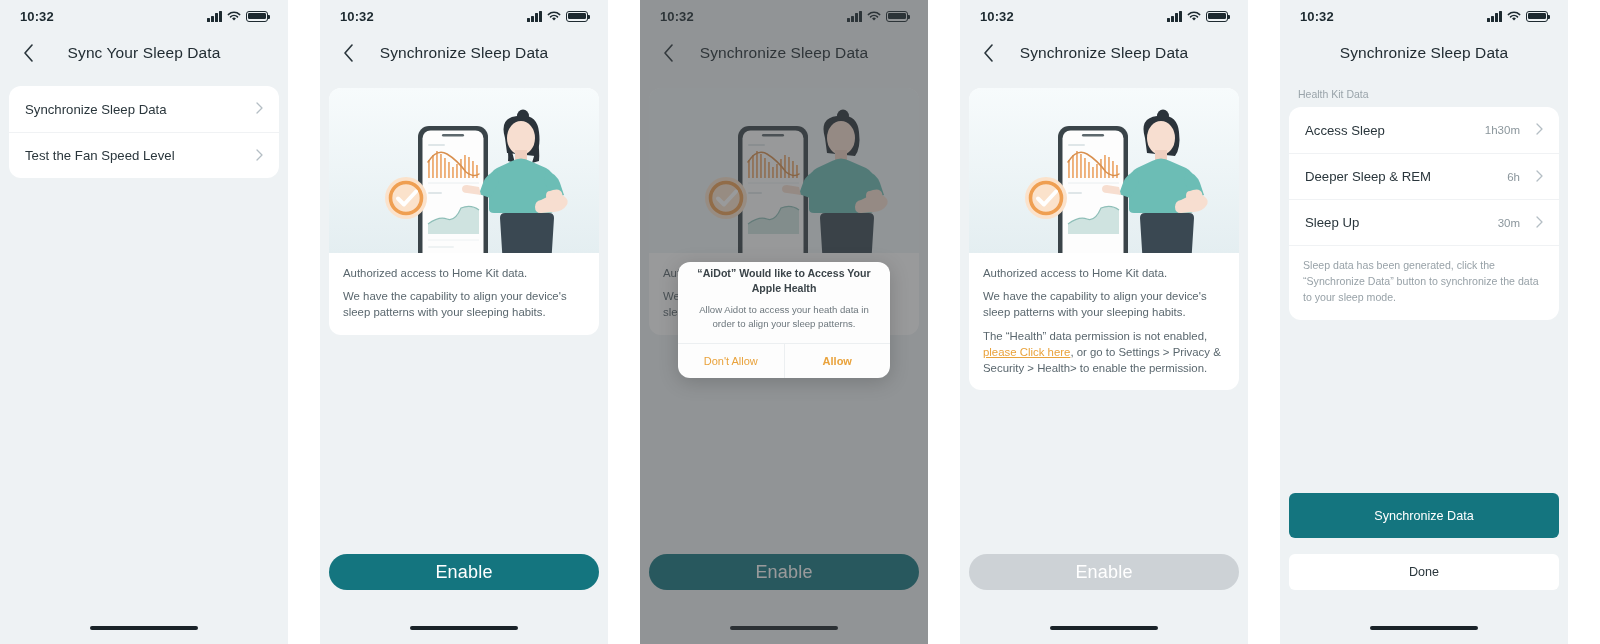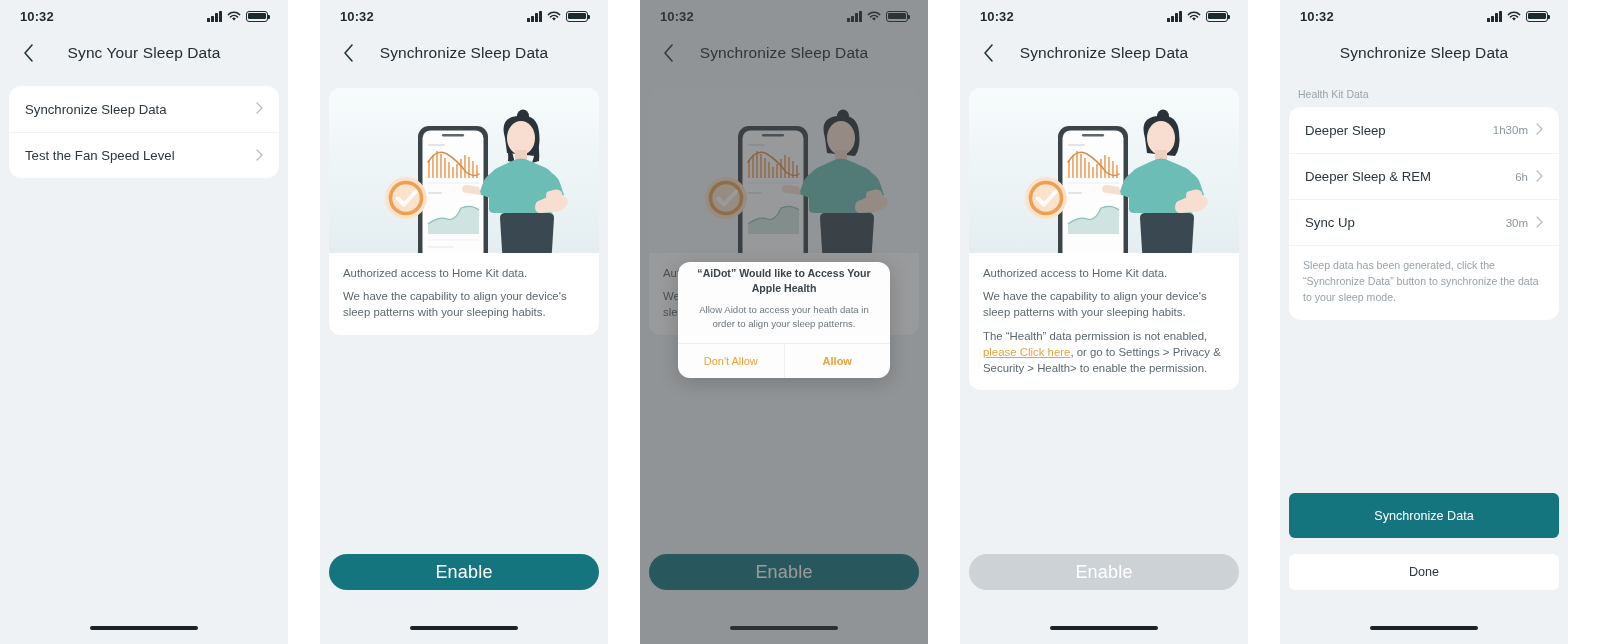--- a/index.html
+++ b/index.html
@@ -55,21 +55,21 @@
   }
 
   
   .card { background: #fff; border-radius: 12px; }
   .row {
     height: 46px; display: flex; align-items: center; justify-content: space-between;
     padding: 0 16px; cursor: pointer;
   }
   .row + .row { border-top: 1px solid #f0f2f4; }
   .row-label { font-size: 13.2px; color: #2a363c; }
-  .row-right { display: flex; align-items: center; gap: 8px; }
+  .row-right { display: flex; align-items: center; gap: 16px; }
   .row-value { font-size: 11.5px; color: #8b969c; }
   .chev { color: #b4bec4; }
 
   
   .p1-card { margin: 12px 9px 0 9px; }
 
   
   .content-card {
     margin: 14px 9px 0 9px;
     background: #fff; border-radius: 12px;
@@ -510,21 +510,21 @@
       </span>
     </div>
     <div class="navbar">
       <span class="nav-title">Synchronize Sleep Data</span>
     </div>
 
     <div class="section-label">Health Kit Data</div>
 
     <div class="card p5-card">
       <div class="row p5-row">
-        <span class="row-label">Deeper Sleep</span>
+        <span class="row-label">Access Sleep</span>
         <span class="row-right">
           <span class="row-value">1h30m</span>
           <span class="chev">
             <svg width="7" height="12" viewBox="0 0 7 12">
                 <path d="M1 1l5 5-5 5" stroke="#b4bec4" stroke-width="1.3" fill="none" stroke-linecap="round" stroke-linejoin="round"></path>
               </svg>
           </span>
         </span>
       </div>
       <div class="row p5-row">
@@ -532,21 +532,21 @@
         <span class="row-right">
           <span class="row-value">6h</span>
           <span class="chev">
             <svg width="7" height="12" viewBox="0 0 7 12">
                 <path d="M1 1l5 5-5 5" stroke="#b4bec4" stroke-width="1.3" fill="none" stroke-linecap="round" stroke-linejoin="round"></path>
               </svg>
           </span>
         </span>
       </div>
       <div class="row p5-row">
-        <span class="row-label">Sync Up</span>
+        <span class="row-label">Sleep Up</span>
         <span class="row-right">
           <span class="row-value">30m</span>
           <span class="chev">
             <svg width="7" height="12" viewBox="0 0 7 12">
                 <path d="M1 1l5 5-5 5" stroke="#b4bec4" stroke-width="1.3" fill="none" stroke-linecap="round" stroke-linejoin="round"></path>
               </svg>
           </span>
         </span>
       </div>
       <div class="p5-note">

